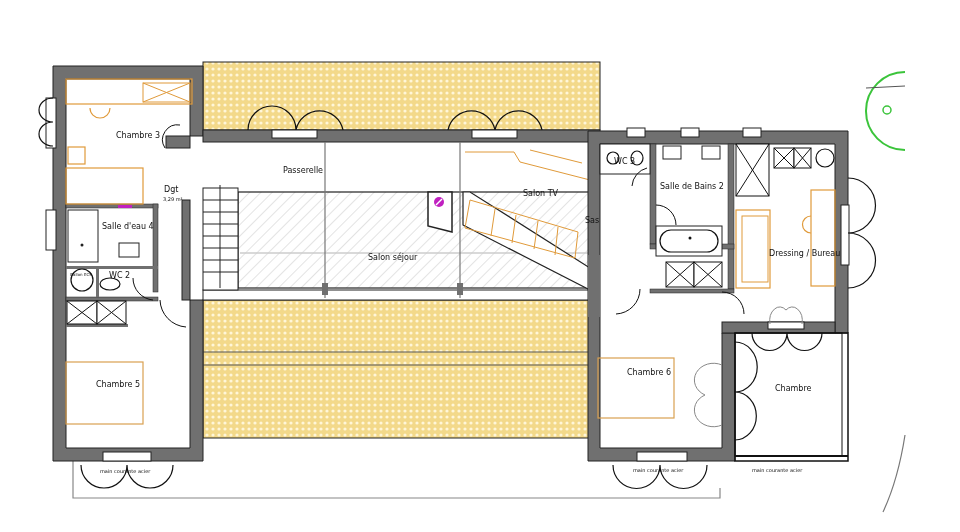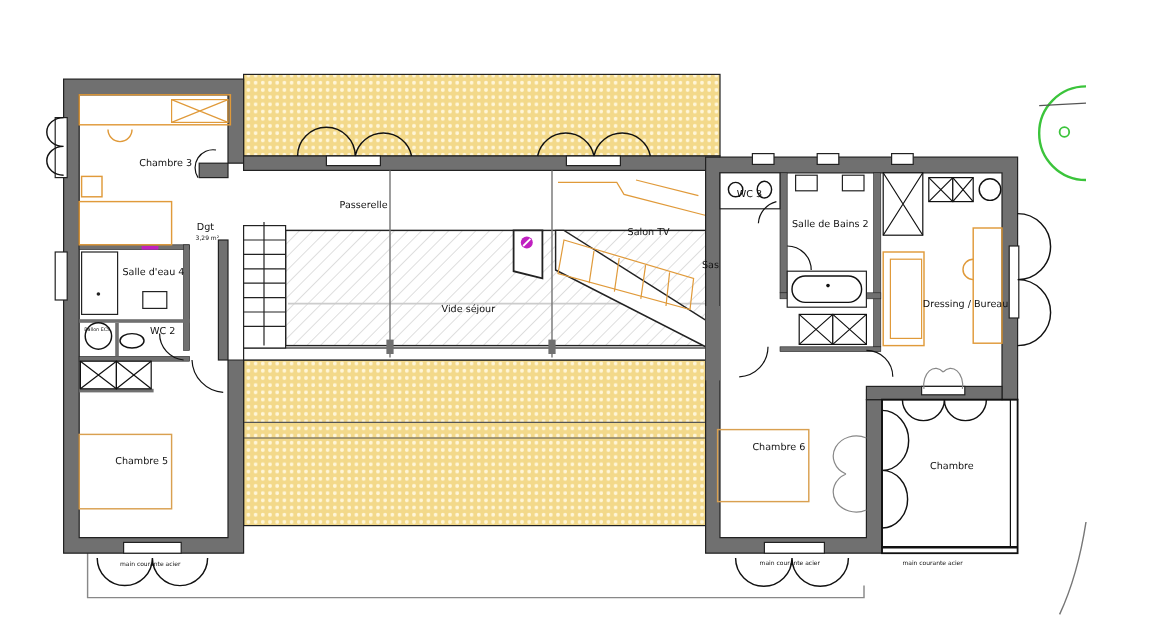--- a/index.html
+++ b/index.html
@@ -175,25 +175,25 @@
   <path d="M905,72 A30,30 0 1 0 905,150" fill="none" stroke="#3bc43b" stroke-width="2"></path>
   <line x1="866" y1="88" x2="905" y2="86" stroke="#555" stroke-width="1"></line>
   <circle cx="887" cy="110" r="4" fill="none" stroke="#3bc43b" stroke-width="1.5"></circle>
   <path d="M905,435 Q898,480 883,512" fill="none" stroke="#777" stroke-width="1.2"></path>
 </svg>
 
 <div class="lbl" style="left:116px;top:131px;">Chambre 3</div>
 <div class="lbl" style="left:164px;top:185px;">Dgt</div>
 <div class="lbl sm" style="left:163px;top:196px;">3,29 m²</div>
 <div class="lbl" style="left:102px;top:222px;">Salle d'eau 4</div>
-<div class="lbl" style="left:109px;top:271px;margin-left:16px;">WC 2</div>
+<div class="lbl" style="left:109px;top:271px;">WC 2</div>
 <div class="lbl xs" style="left:70px;top:272px;width:22px;white-space:normal;text-align:center;">Ballon ECS</div>
 <div class="lbl" style="left:96px;top:380px;">Chambre 5</div>
 <div class="lbl" style="left:283px;top:166px;">Passerelle</div>
-<div class="lbl" style="left:368px;top:253px;">Vide séjour</div>
+<div class="lbl" style="left:368px;top:253px;">Salon séjour</div>
 <div class="lbl" style="left:523px;top:189px;">Salon TV</div>
 <div class="lbl" style="left:614px;top:157px;">WC 3</div>
 <div class="lbl" style="left:660px;top:182px;text-align:right;">Salle de Bains 2</div>
 <div class="lbl" style="left:585px;top:216px;">Sas</div>
 <div class="lbl" style="left:769px;top:249px;">Dressing / Bureau</div>
 <div class="lbl" style="left:627px;top:368px;">Chambre 6</div>
 <div class="lbl" style="left:775px;top:384px;">Chambre</div>
 <div class="lbl sm" style="left:100px;top:468px;">main courante acier</div>
 <div class="lbl sm" style="left:633px;top:467px;">main courante acier</div>
 <div class="lbl sm" style="left:752px;top:467px;">main courante acier</div>

